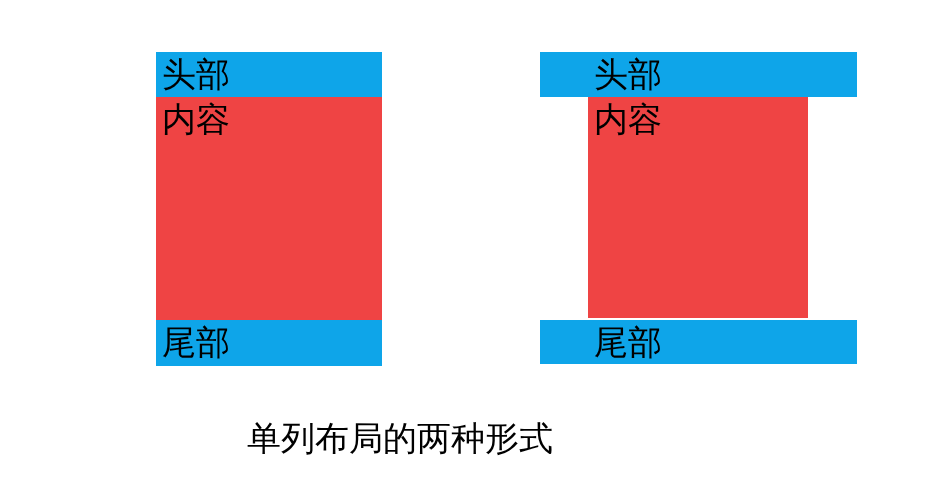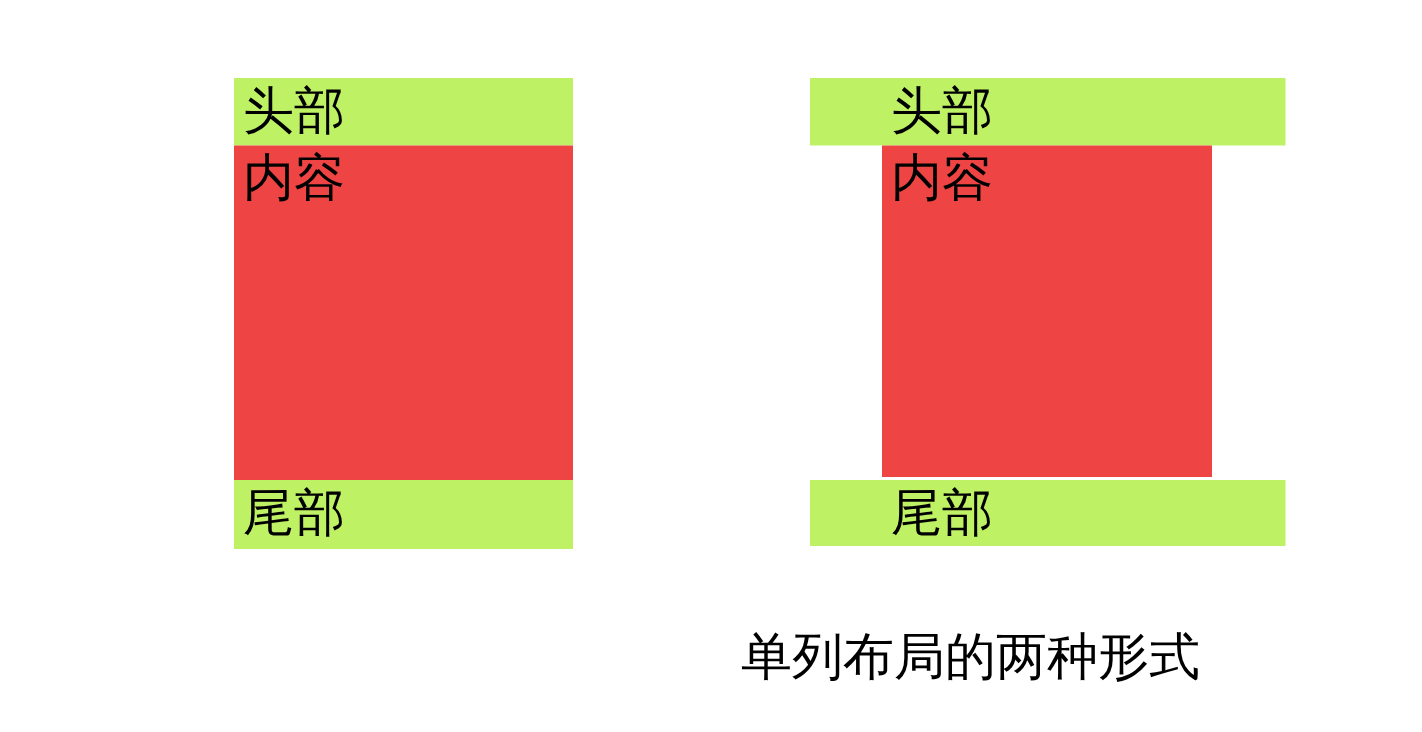--- a/index.html
+++ b/index.html
@@ -22,21 +22,21 @@
   }
 
   
   .block {
     position: absolute;
     box-sizing: border-box;
     overflow: hidden;
   }
   .block-header,
   .block-footer {
-    background: #bef264;
+    background: #0ea5e9;
   }
   .block-content {
     background: #ef4444;
   }
 
   .block-label {
     position: absolute;
     left: 6px;
     top: 2px;
     font-size: 34px;
@@ -106,21 +106,21 @@
   #right-content .block-label {
     left: 6px;
   }
 
   
   #caption {
     position: absolute;
     left: 0;
     top: 415px;
     width: 800px;
-    text-align: right;
+    text-align: center;
     font-size: 34px;
     line-height: 46px;
     color: #000000;
     white-space: nowrap;
   }
 </style>
 </head>
 <body>
 
 <div id="canvas">

